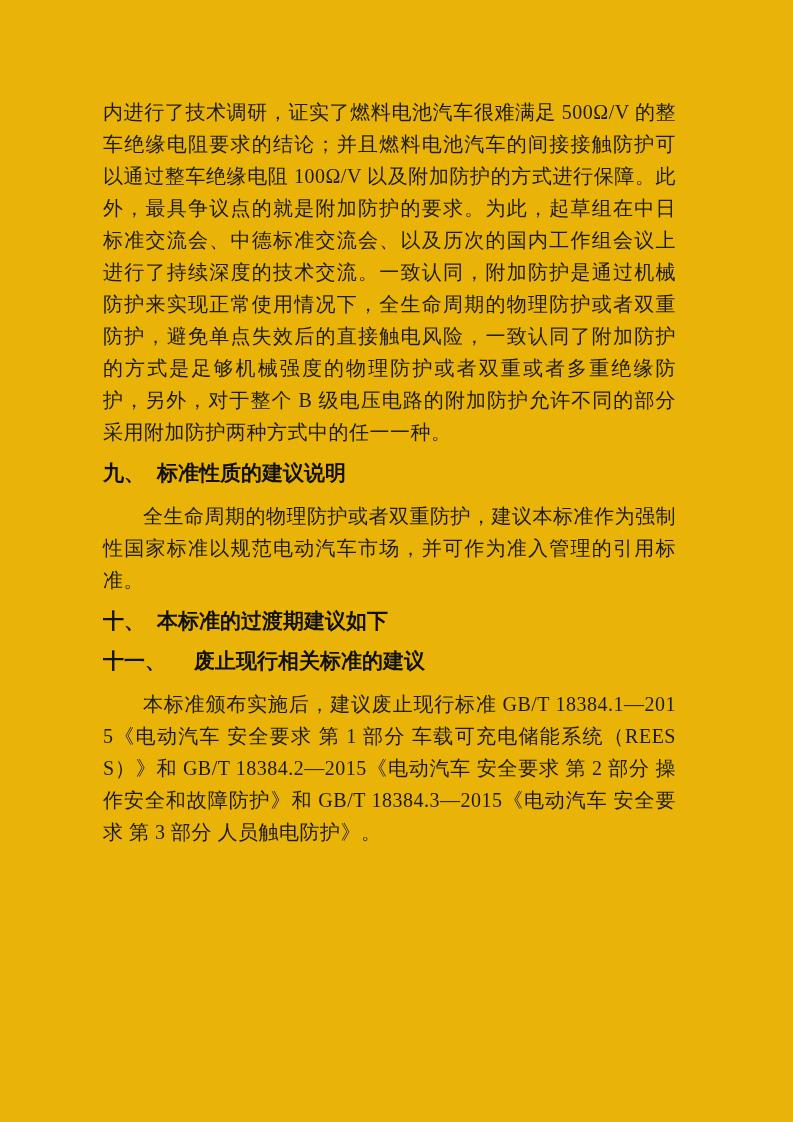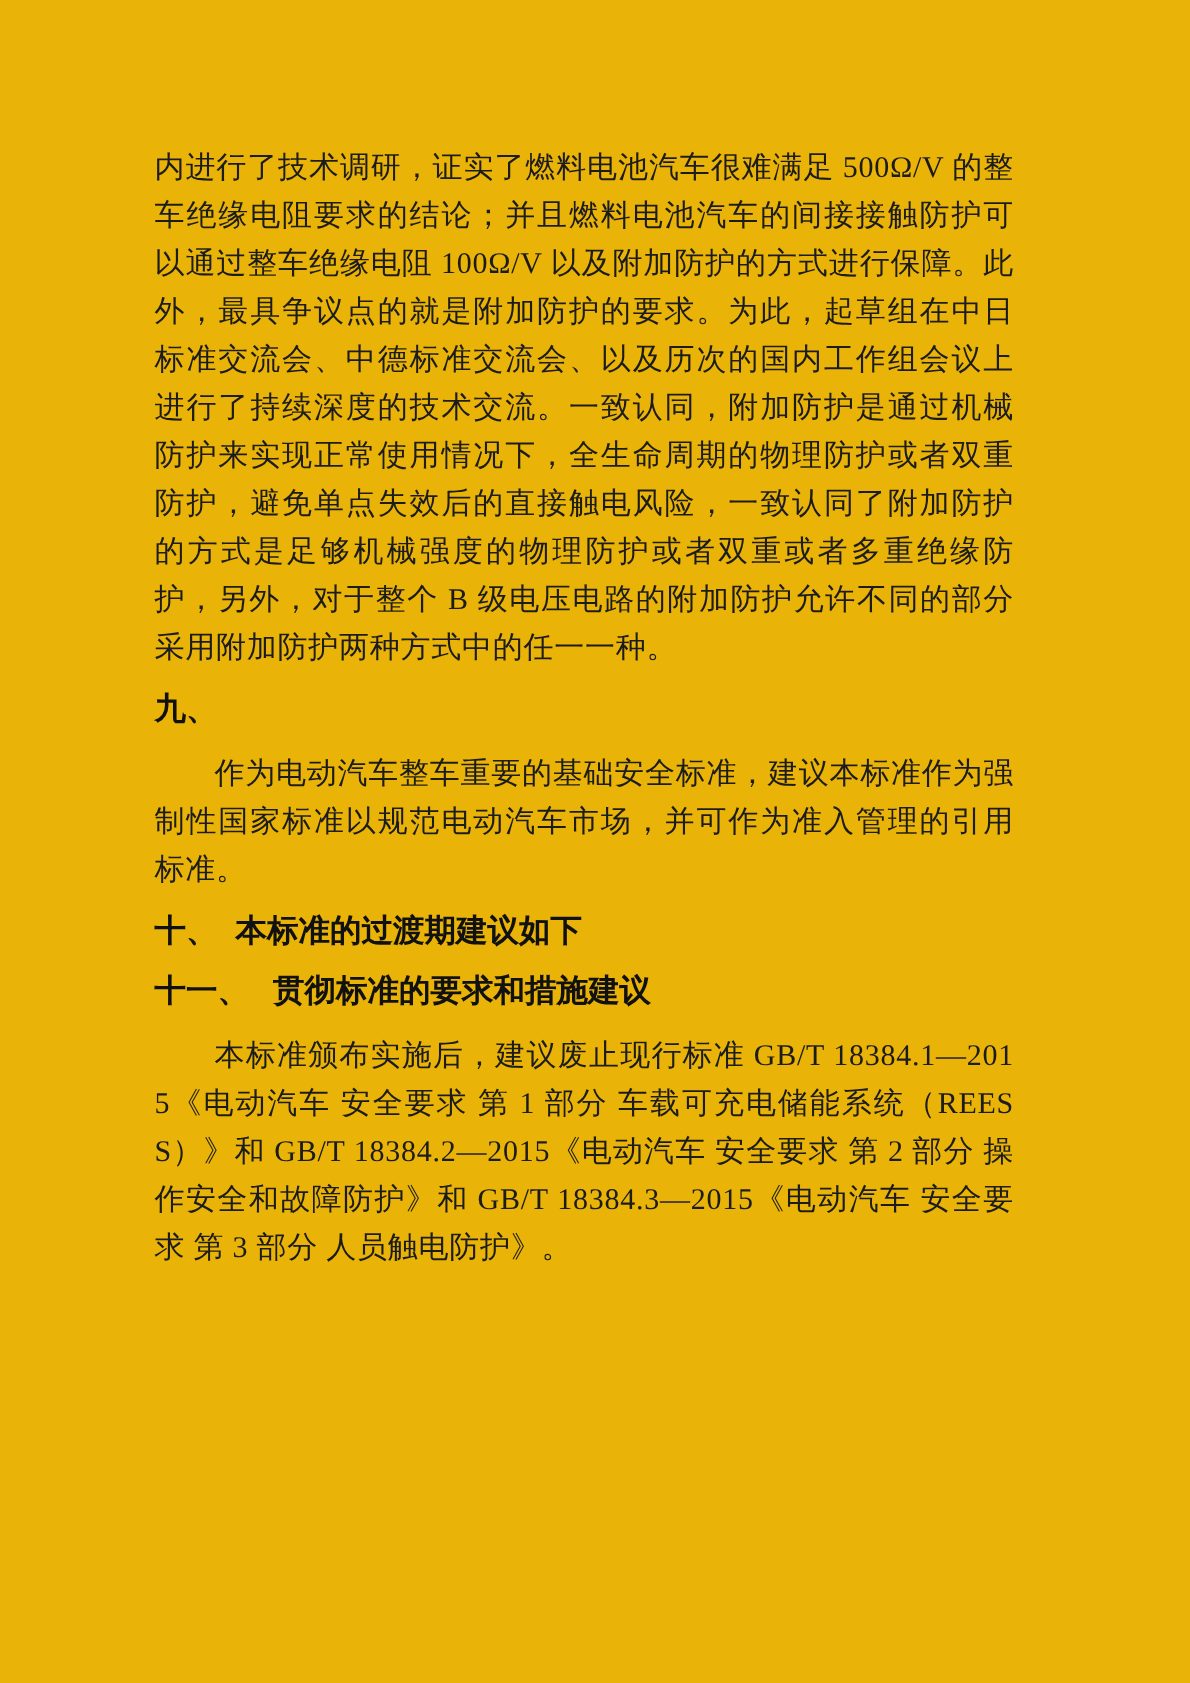--- a/index.html
+++ b/index.html
@@ -36,44 +36,45 @@
     display: flex;
     align-items: baseline;
     margin: 12px 0 14px 0;
     font-family: "Liberation Sans", "DejaVu Sans", sans-serif;
     font-weight: bold;
     font-size: 21px;
     line-height: 26px;
     color: #111111;
   }
   .gap-s .num { margin-right: 12px; }
-  .gap-l .num { margin-right: 16px; }
+  .gap-l .num { margin-right: 28px; }
 </style>
 </head>
 <body>
 
 <div class="page">
   <div class="content">
 
     <p class="para">内进行了技术调研，证实了燃料电池汽车很难满足 500Ω/V 的整车绝缘电阻要求的结论；并且燃料电池汽车的间接接触防护可以通过整车绝缘电阻 100Ω/V 以及附加防护的方式进行保障。此外，最具争议点的就是附加防护的要求。为此，起草组在中日标准交流会、中德标准交流会、以及历次的国内工作组会议上进行了持续深度的技术交流。一致认同，附加防护是通过机械防护来实现正常使用情况下，全生命周期的物理防护或者双重防护，避免单点失效后的直接触电风险，一致认同了附加防护的方式是足够机械强度的物理防护或者双重或者多重绝缘防护，另外，对于整个 B 级电压电路的附加防护允许不同的部分采用附加防护两种方式中的任一一种。</p>
 
     <div class="heading gap-s">
       <span class="num">九、</span>
+      <span class="title">标准性质的建议说明</span>
     </div>
 
-    <p class="para indent">作为电动汽车整车重要的基础安全标准，建议本标准作为强制性国家标准以规范电动汽车市场，并可作为准入管理的引用标准。</p>
+    <p class="para indent">全生命周期的物理防护或者双重防护，建议本标准作为强制性国家标准以规范电动汽车市场，并可作为准入管理的引用标准。</p>
 
     <div class="heading gap-s">
       <span class="num">十、</span>
       <span class="title">本标准的过渡期建议如下</span>
     </div>
 
 
 
     <div class="heading gap-l">
       <span class="num">十一、</span>
-      <span class="title">贯彻标准的要求和措施建议</span>
+      <span class="title">废止现行相关标准的建议</span>
     </div>
 
     <p class="para indent">本标准颁布实施后，建议废止现行标准 GB/T 18384.1—2015《电动汽车 安全要求 第 1 部分 车载可充电储能系统（REESS）》和 GB/T 18384.2—2015《电动汽车 安全要求 第 2 部分 操作安全和故障防护》和 GB/T 18384.3—2015《电动汽车 安全要求 第 3 部分 人员触电防护》。</p>
 
   </div>
 </div>
 
 </body></html>

